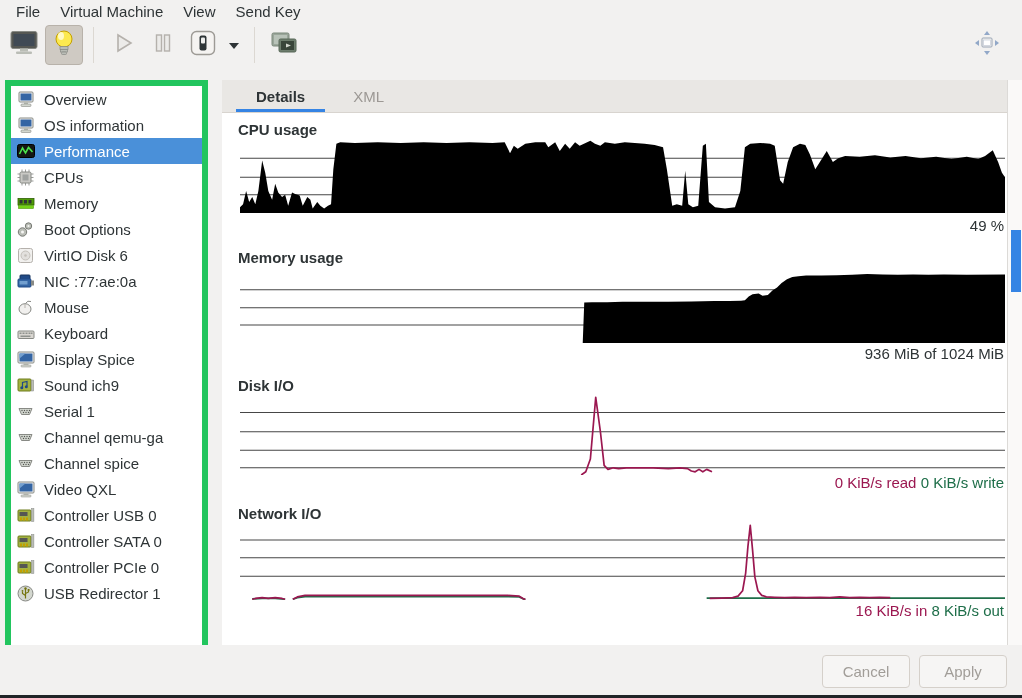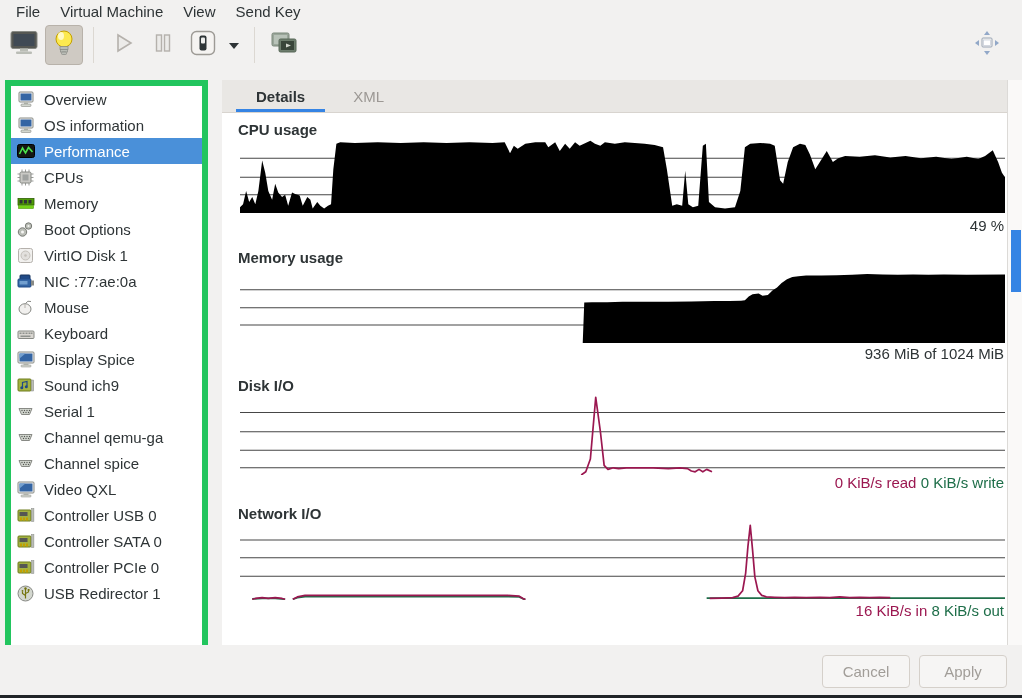--- a/index.html
+++ b/index.html
@@ -218,21 +218,21 @@
         <span>Boot Options</span>
       </div>
       <div class="hw-row">
         <span class="hw-icon">
           <svg width="17" height="17" viewBox="0 0 17 17">
             <rect x="1.5" y="1.5" width="14" height="14" rx="2" fill="#f1f0ee" stroke="#b5b1ac"></rect>
             <circle cx="8.5" cy="8.5" r="4.5" fill="#e2e0dd" stroke="#c4c0ba"></circle>
             <circle cx="8.5" cy="8.5" r="1.3" fill="#c4c0ba"></circle>
           </svg>
         </span>
-        <span>VirtIO Disk 1</span>
+        <span>VirtIO Disk 6</span>
       </div>
       <div class="hw-row">
         <span class="hw-icon">
           <svg width="18" height="15" viewBox="0 0 18 15">
             <rect x="3" y="1" width="10" height="6" rx="0.8" fill="#204a87" stroke="#16325c"></rect>
             <rect x="1" y="5" width="13" height="8" rx="1" fill="#3465a4" stroke="#204a87"></rect>
             <rect x="2.5" y="7" width="8" height="3.5" fill="#729fcf"></rect>
             <rect x="14" y="6.5" width="3" height="5" fill="#888a85"></rect>
           </svg>
         </span>

